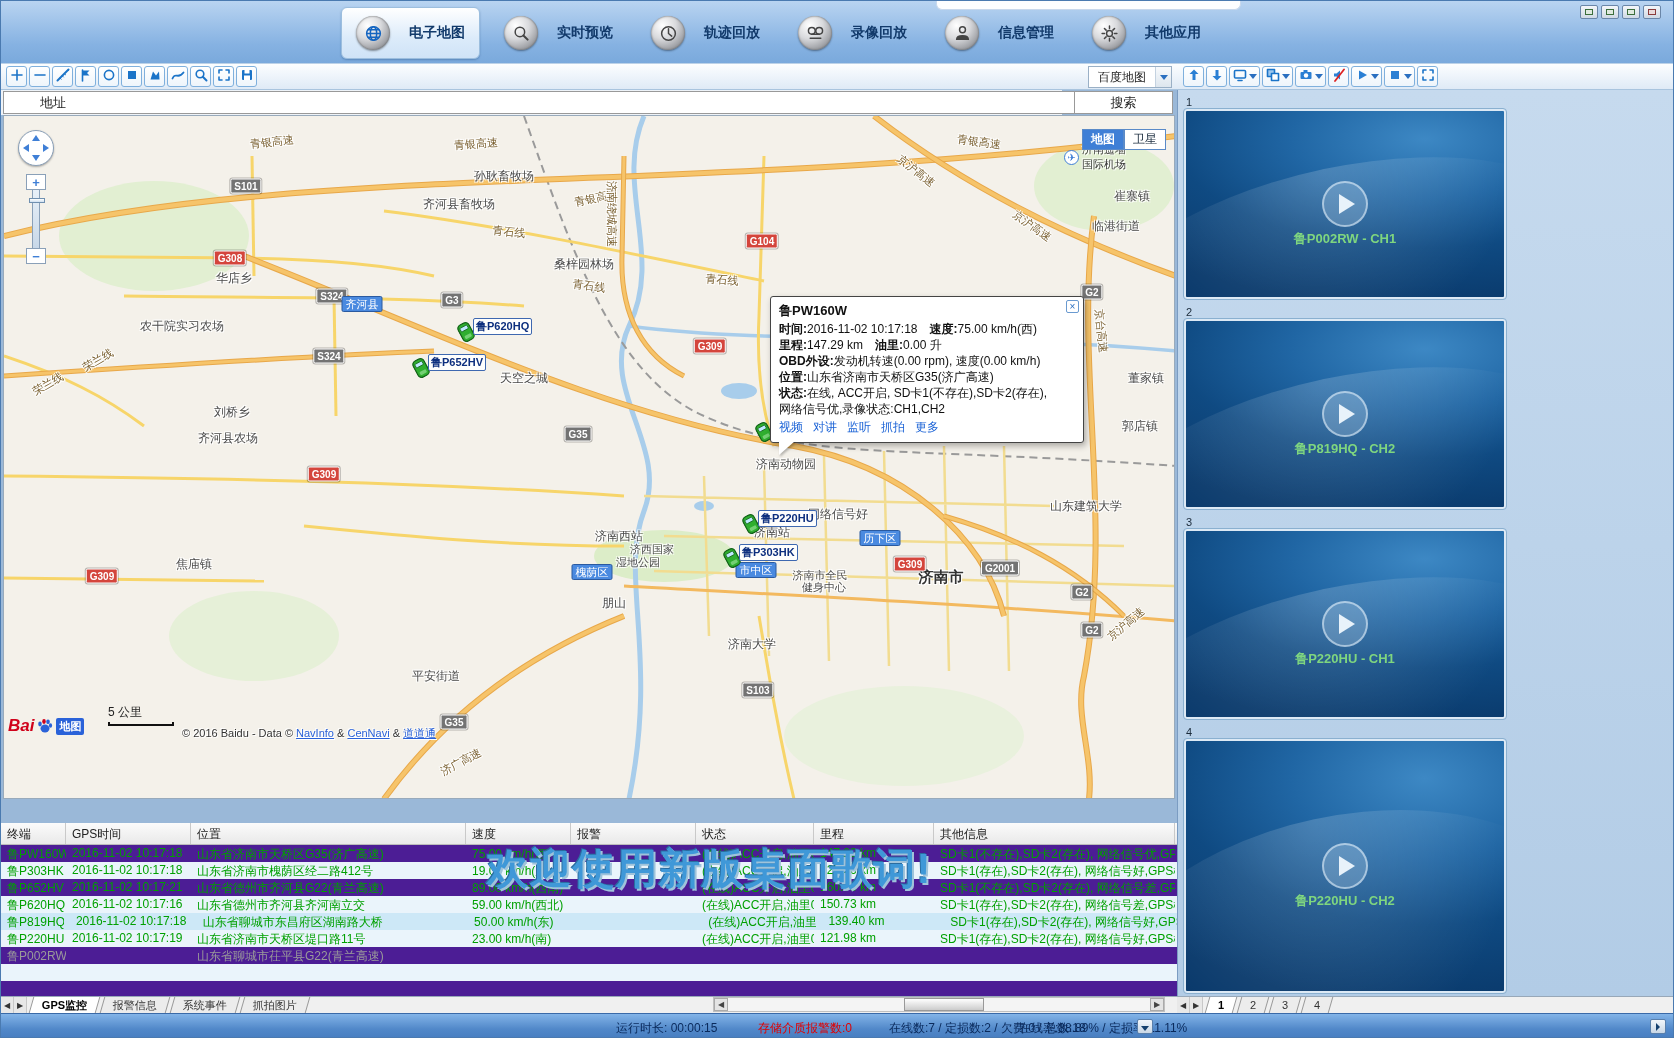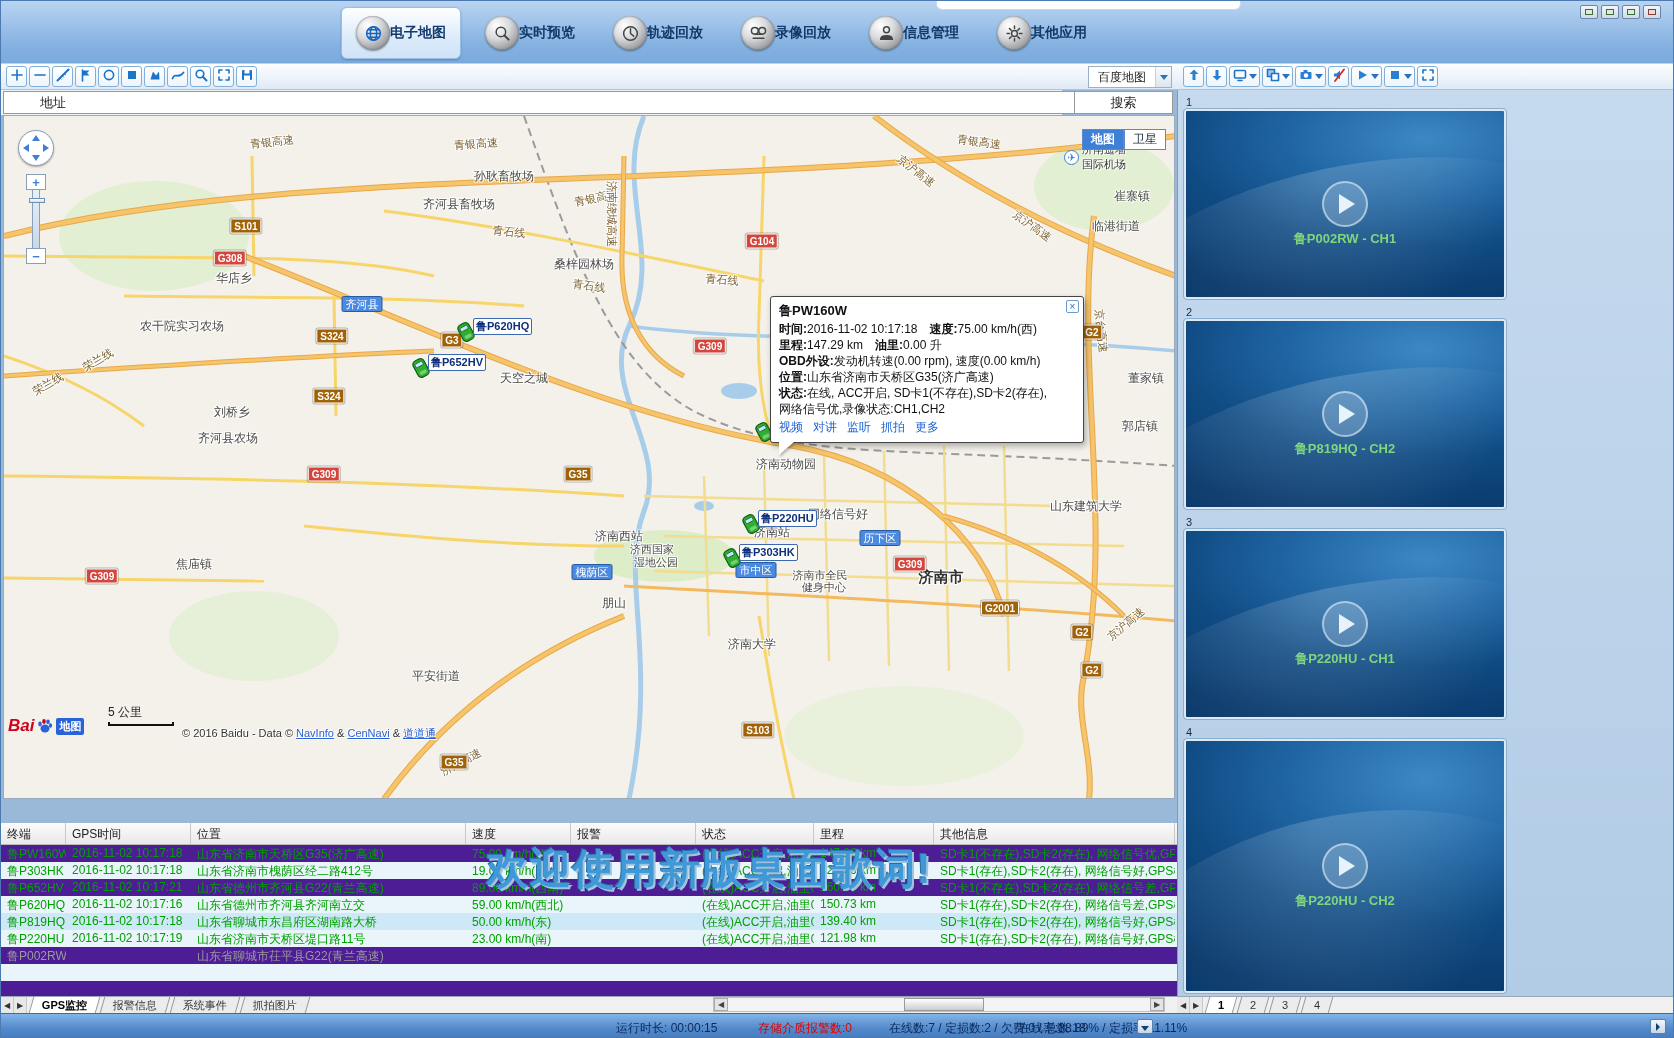--- a/index.html
+++ b/index.html
@@ -5,21 +5,21 @@
   html,body{margin:0;padding:0;background:#9ab8d8;}
   *{box-sizing:border-box;font-family:"Liberation Sans","DejaVu Sans",sans-serif;}
   #app{position:relative;width:1674px;height:1038px;overflow:hidden;
        background:linear-gradient(#a9c9ec,#7fা) no-repeat,#7facdd;border:1px solid #4a7ab0;}
   
   .titlebar{position:absolute;left:0;top:0;width:1674px;height:62px;
     background:linear-gradient(#b9d4f1,#86b2e2 70%,#7aa9dc);}
   .collapsed-panel{position:absolute;left:935px;top:0;width:305px;height:9px;background:#fdfeff;
     border-radius:0 0 6px 6px;border:1px solid #c8d8ec;border-top:none;}
   #nav-tabs{position:absolute;left:340px;top:6px;display:flex;gap:10px;height:52px;}
-  .nav-tab{display:flex;align-items:center;gap:0;padding:0 14px;border-radius:6px;cursor:default;}
+  .nav-tab{display:flex;align-items:center;gap:19px;padding:0 14px;border-radius:6px;cursor:default;}
   .nav-tab .lbl{font-size:14px;font-weight:bold;color:#123a6b;}
   .nav-tab.active{background:linear-gradient(#ffffff,#dcebfa 60%,#cfe3f7);
     border:1px solid #9cbede;box-shadow:0 1px 2px rgba(30,70,120,.35);}
   .orb{width:34px;height:34px;border-radius:50%;display:flex;align-items:center;justify-content:center;
     background:radial-gradient(circle at 34% 28%,#ffffff,#d9dadd 40%,#9a9ca1 75%,#6f7175);
     box-shadow:inset 0 0 2px #555,0 1px 2px rgba(0,0,0,.4);}
   #win-btns{position:absolute;right:14px;top:4px;display:flex;gap:3px;}
   .win-btn{width:18px;height:14px;border:1px solid #6a86a8;border-radius:2px;
     background:linear-gradient(#f4f7fa,#cfd9e4);display:flex;align-items:center;justify-content:center;}
   .win-btn i{display:block;width:8px;height:6px;border:1px solid #3b6e3b;background:#dfe9df;}
@@ -47,21 +47,21 @@
   
   #map{position:absolute;left:2px;top:114px;width:1172px;height:684px;background:#f4f1ea;overflow:hidden;border:1px solid #98aabb;}
   #map svg.roads{position:absolute;left:0;top:0;}
   .mlabel{position:absolute;font-size:12px;color:#4a4a4a;white-space:nowrap;transform:translate(-50%,-50%);
     text-shadow:1px 1px 0 #fff,-1px -1px 0 #fff,1px -1px 0 #fff,-1px 1px 0 #fff;}
   .mlabel.road{color:#7a6030;font-size:11px;}
   .mlabel.city{font-size:15px;font-weight:bold;color:#333;}
   .mlabel.small{font-size:11px;}
   .shield{position:absolute;transform:translate(-50%,-50%);font-size:10px;font-weight:bold;color:#fff;
     padding:0 3px;border-radius:2px;border:1px solid #fff;box-shadow:0 0 0 1px rgba(0,0,0,.25);line-height:13px;}
-  .shield.g{background:#a16207;margin-top:40px;} .shield.r{background:#d4453c;}
+  .shield.g{background:#737373;} .shield.r{background:#d4453c;}
   .district{position:absolute;transform:translate(-50%,-50%);font-size:11px;color:#fff;background:#4a8ae0;
     border:1px solid #2a5aa0;border-radius:2px;padding:0 3px;line-height:14px;white-space:nowrap;}
   .vehicle{position:absolute;}
   .vehicle .car{display:block;transform:rotate(-28deg);}
   .vehicle .vlabel{position:absolute;left:14px;top:-4px;font-size:11px;font-weight:bold;color:#0d2f7e;
     background:rgba(255,255,255,.9);border:1px solid #3e68b0;border-radius:2px;padding:0 2px;white-space:nowrap;}
   
   #popup{position:absolute;left:766px;top:180px;width:314px;background:#fff;border:1px solid #444;
     border-radius:3px;box-shadow:2px 3px 6px rgba(0,0,0,.3);padding:5px 8px 6px 8px;font-size:12px;color:#111;z-index:30;}
   #popup:after{content:"";position:absolute;left:8px;bottom:-13px;width:0;height:0;
@@ -109,21 +109,21 @@
   #autosort{display:flex;align-items:center;gap:4px;margin-left:24px;font-size:12px;color:#333;}
   #autosort .cb{width:12px;height:12px;background:#fff;border:1px solid #888;}
   
   #grid{position:absolute;left:0;top:822px;width:1176px;height:173px;background:#4c1d95;overflow:hidden;}
   .ghead{display:flex;height:22px;background:linear-gradient(#fbfbfb,#e9e9e9);border-bottom:1px solid #bbb;}
   .ghead .hc{font-size:12px;color:#222;padding:3px 0 0 6px;border-right:1px solid #c9c9c9;white-space:nowrap;overflow:hidden;}
   .grow{display:flex;height:17px;}
   .grow .c{font-size:12px;color:#00a000;padding:1px 0 0 6px;white-space:nowrap;overflow:hidden;}
   .grow.off .c{color:#9a9a9a;}
   .grow.alt{background:#eaf4fb;}
-  .grow.sel{background:#cde8f7;}
+  .grow.sel{background:#cde8f7;gap:6px;}
   #watermark{position:absolute;left:408px;top:840px;width:600px;text-align:center;z-index:40;
     font-size:42px;font-weight:bold;color:#3f98d8;letter-spacing:1px;
     text-shadow:2px 2px 0 #9fc3da,-1px -1px 0 #2a6da0;}
   
   #btabs{position:absolute;left:0;top:995px;width:1176px;height:17px;background:#f0f0f0;border-top:1px solid #98a8b8;display:flex;align-items:stretch;font-size:11px;}
   .tab-arrow{width:13px;display:flex;align-items:center;justify-content:center;color:#333;font-size:8px;border-right:1px solid #c8c8c8;background:#e8e8e8;}
   .btab{padding:1px 10px;border-right:1px solid #999;transform:skewX(-16deg);margin-left:4px;background:#ececec;border-left:1px solid #999;display:flex;align-items:center;}
   .btab span{transform:skewX(16deg);color:#333;}
   .btab.active{background:#fff;} .btab.active span{font-weight:bold;color:#000;}
   #hscroll{position:absolute;left:712px;top:996px;width:452px;height:15px;background:#f4f4f4;border:1px solid #c0c0c0;}
@@ -410,21 +410,21 @@
         <span class="mlabel town" style="left: 1112px; top: 110px;">临港街道</span>
         <span class="mlabel town" style="left: 230px; top: 162px;">华店乡</span>
         <span class="mlabel town" style="left: 178px; top: 210px;">农干院实习农场</span>
         <span class="mlabel town" style="left: 580px; top: 148px;">桑梓园林场</span>
         <span class="mlabel town" style="left: 520px; top: 262px;">天空之城</span>
         <span class="mlabel town" style="left: 228px; top: 296px;">刘桥乡</span>
         <span class="mlabel town" style="left: 224px; top: 322px;">齐河县农场</span>
         <span class="mlabel town" style="left: 190px; top: 448px;">焦庙镇</span>
         <span class="mlabel town" style="left: 615px; top: 420px;">济南西站</span>
         <span class="mlabel town small" style="left: 648px; top: 433px;">济西国家</span>
-        <span class="mlabel town small" style="left: 652px; top: 446px;">湿地公园</span>
+        <span class="mlabel town small" style="left: 634px; top: 446px;">湿地公园</span>
         <span class="mlabel town" style="left: 610px; top: 487px;">朋山</span>
         <span class="mlabel town" style="left: 768px; top: 416px;">济南站</span>
         <span class="mlabel town" style="left: 834px; top: 398px;">网络信号好</span>
         <span class="mlabel town" style="left: 782px; top: 348px;">济南动物园</span>
         <span class="mlabel town small" style="left: 816px; top: 459px;">济南市全民</span>
         <span class="mlabel town small" style="left: 820px; top: 471px;">健身中心</span>
         <span class="mlabel town" style="left: 748px; top: 528px;">济南大学</span>
         <span class="mlabel town" style="left: 432px; top: 560px;">平安街道</span>
         <span class="mlabel town" style="left: 1082px; top: 390px;">山东建筑大学</span>
         <span class="mlabel town" style="left: 1142px; top: 262px;">董家镇</span>

